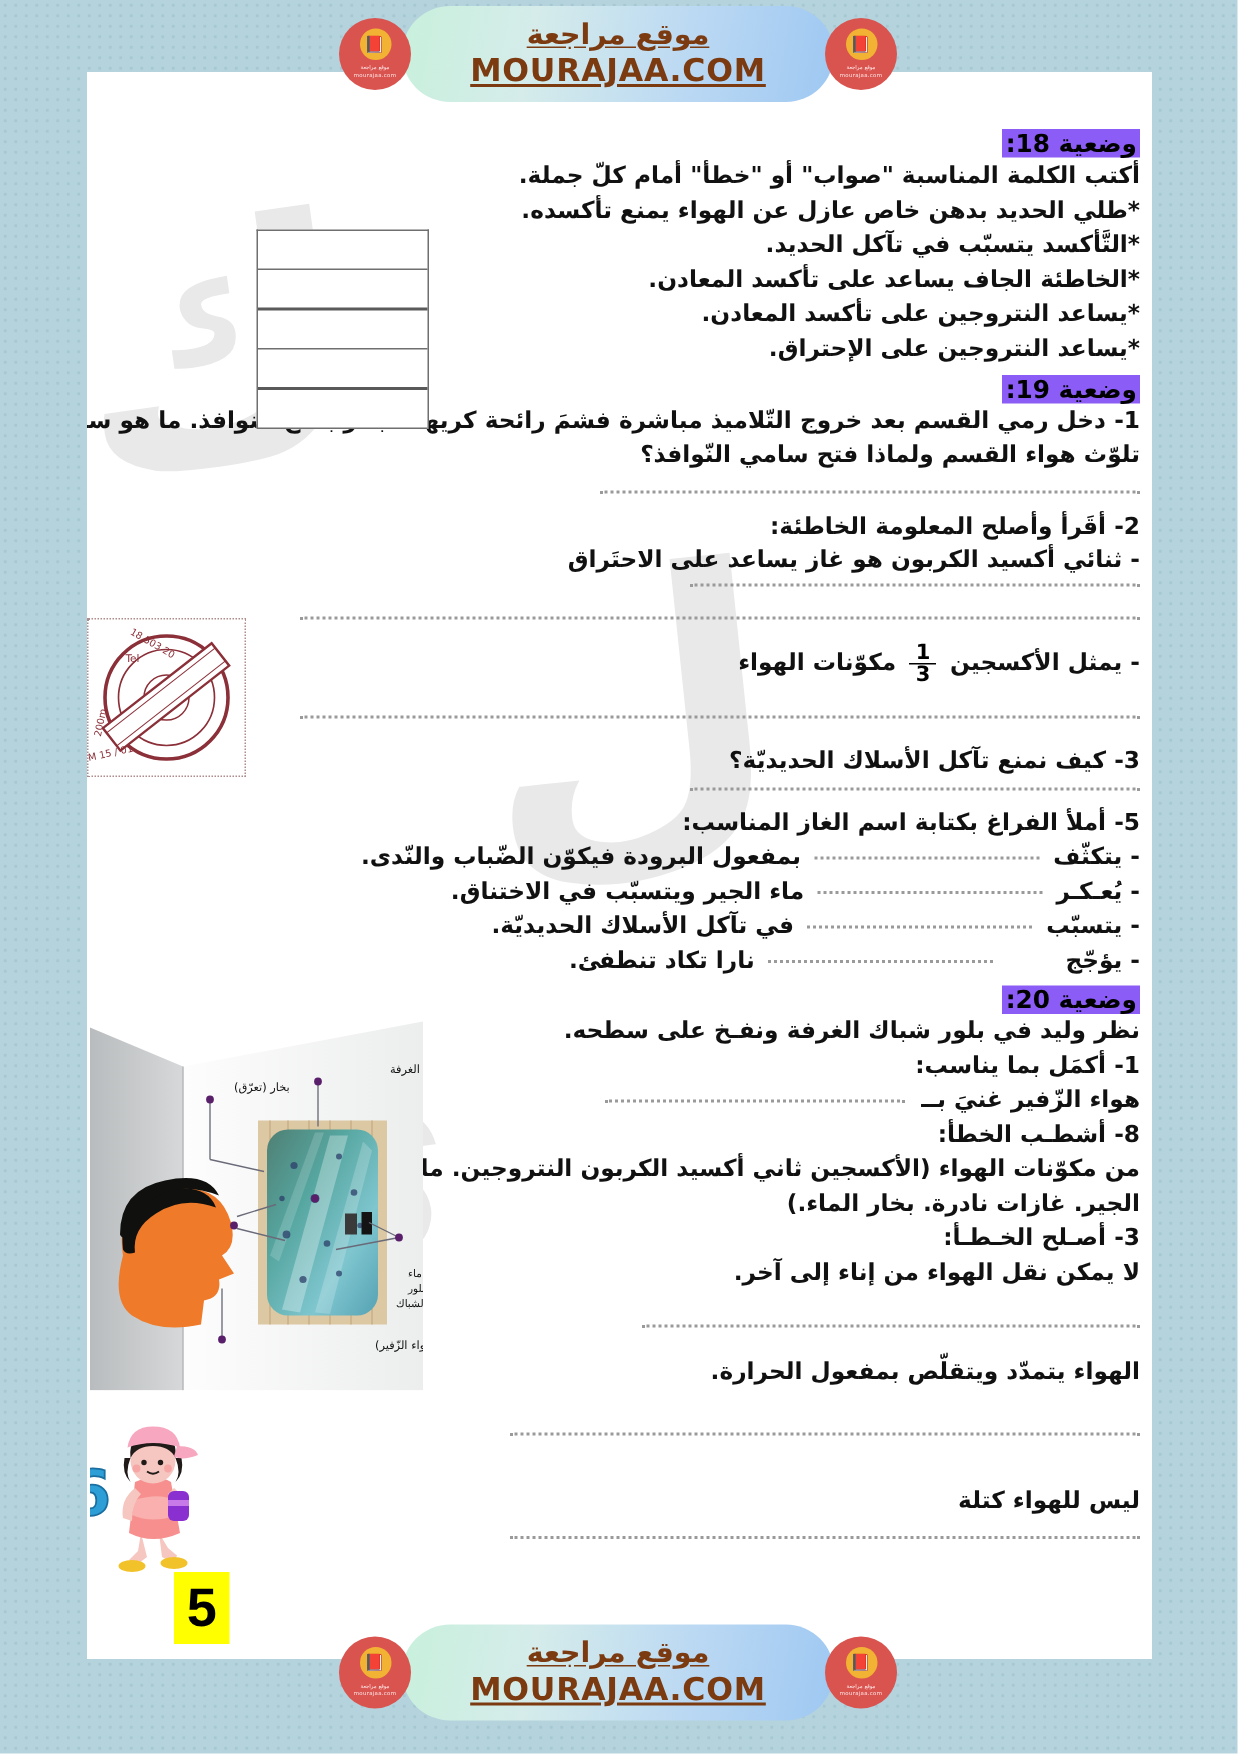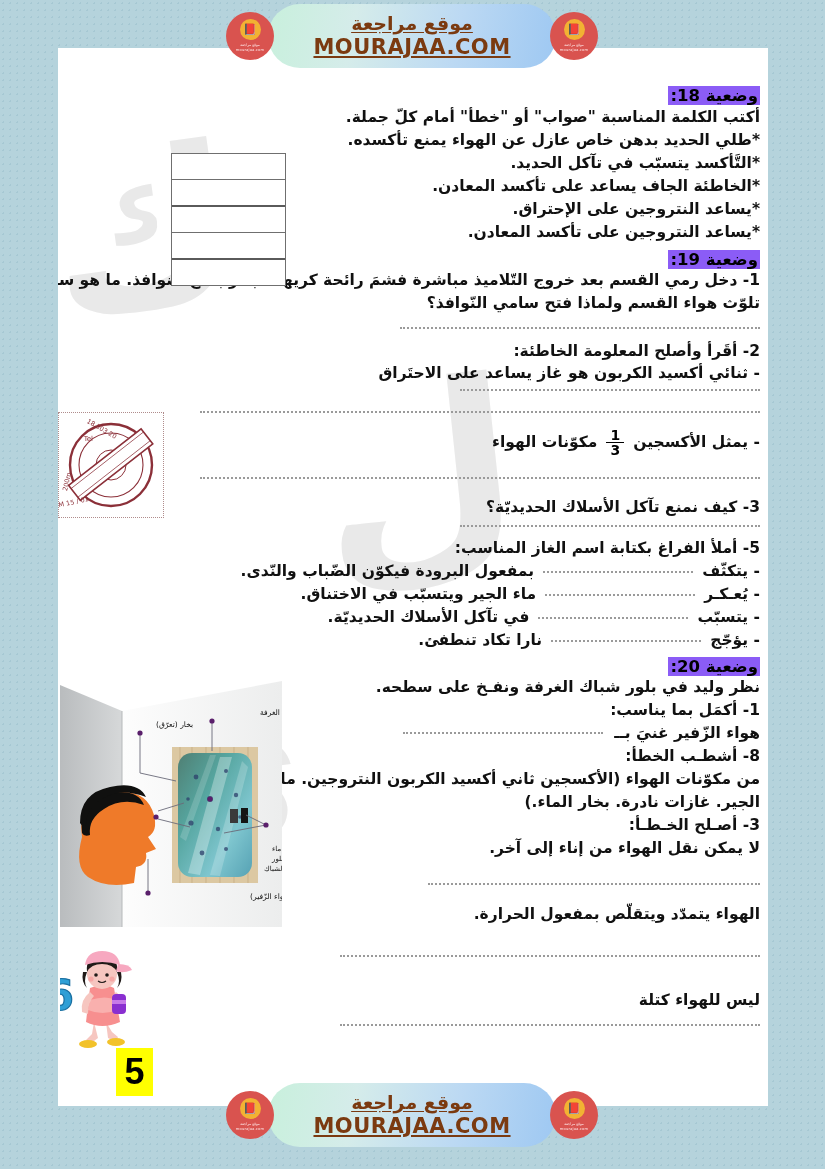--- a/index.html
+++ b/index.html
@@ -305,22 +305,22 @@
 
     <div style="position:absolute;right:8px;top:38px;width:680px;">
 
       <div class="row-right" style="margin-bottom:1px;">
         <span class="heading">وضعية 18:</span>
       </div>
       <p class="line row-right">أكتب الكلمة المناسبة "صواب" أو "خطأ" أمام كلّ جملة.</p>
       <p class="line row-right">*طلي الحديد بدهن خاص عازل عن الهواء يمنع تأكسده.</p>
       <p class="line row-right">*التَّأكسد يتسبّب في تآكل الحديد.</p>
       <p class="line row-right">*الخاطئة الجاف يساعد على تأكسد المعادن.</p>
+      <p class="line row-right">*يساعد النتروجين على تأكسد المعادن.</p>
       <p class="line row-right">*يساعد النتروجين على الإحتراق.</p>
-      <p class="line row-right">*يساعد النتروجين على تأكسد المعادن.</p>
 
       <div class="row-right" style="margin-top:6px;">
         <span class="heading">وضعية 19:</span>
       </div>
       <p class="line row-right" style="letter-spacing:-0.1px;">1- دخل رمي القسم بعد خروج التّلاميذ مباشرة فشمَ رائحة كريهة فبادر بفتح النوافذ. ما هو سبب</p>
       <p class="line row-right">تلوّث هواء القسم ولماذا فتح سامي النّوافذ؟</p>
       <div class="dotrow" style="text-align:right;">
         <span class="dots" style="width:360px;"></span>
       </div>
       <p class="line row-right">2- أقَرأ وأصلح المعلومة الخاطئة:</p>
@@ -359,21 +359,21 @@
         <span class="line" style="display:inline;">- يُعـكـر</span>
         <span class="dots" style="width:150px;margin:0 4px;"></span>
         <span class="line" style="display:inline;">ماء الجير ويتسبّب في الاختناق.</span>
       </div>
       <div class="row-right" style="white-space:nowrap;">
         <span class="line" style="display:inline;">- يتسبّب</span>
         <span class="dots" style="width:150px;margin:0 4px;"></span>
         <span class="line" style="display:inline;">في تآكل الأسلاك الحديديّة.</span>
       </div>
       <div class="row-right" style="white-space:nowrap;">
-        <span class="line" style="display:inline;">- يؤجّج</span>
+        <span class="line" style="display:inline;margin-left:39px;">- يؤجّج</span>
         <span class="dots" style="width:150px;margin:0 4px;"></span>
         <span class="line" style="display:inline;">نارا تكاد تنطفئ.</span>
       </div>
 
       <div class="row-right" style="margin-top:5px;text-align:right;">
         <span class="heading">وضعية 20:</span>
       </div>
       <p class="line row-right">نظر وليد في بلور شباك الغرفة ونفـخ على سطحه.</p>
       <p class="line row-right">1-      أكمَل بما يناسب:</p>
       <div class="row-right" style="white-space:nowrap;">

